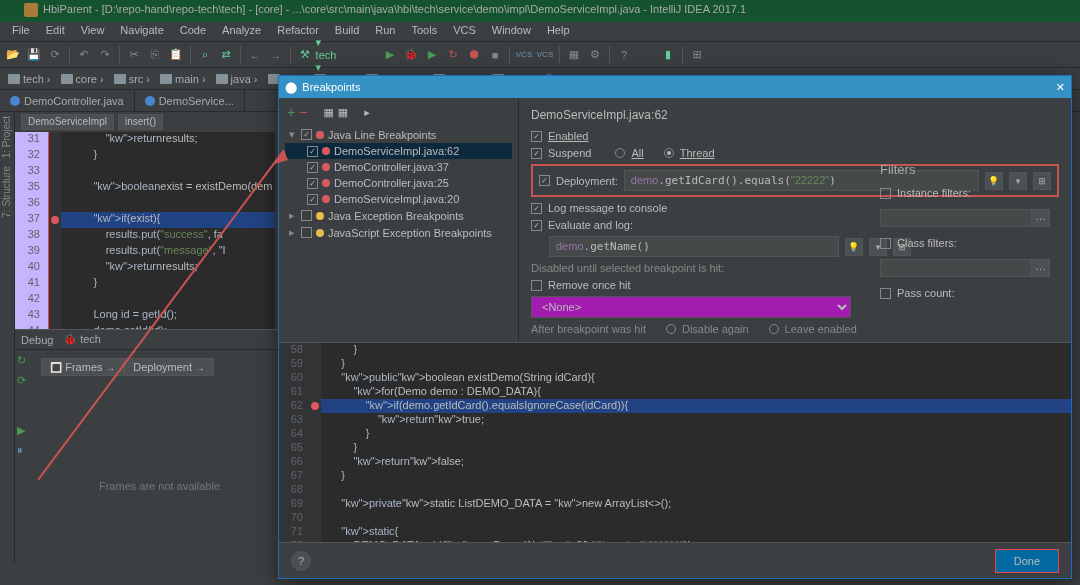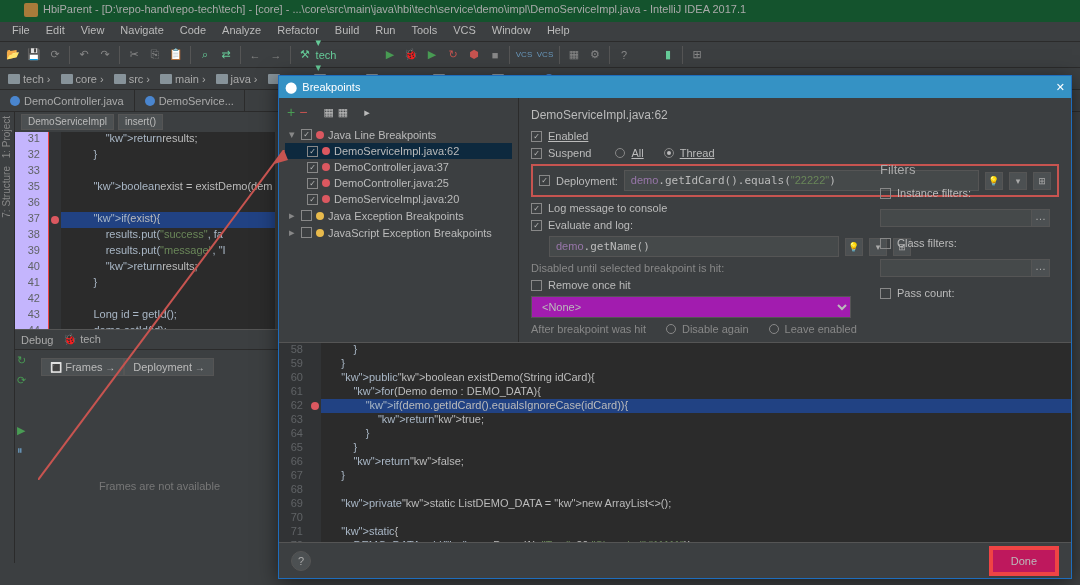--- a/index.html
+++ b/index.html
@@ -72,21 +72,21 @@
 .radio{width:10px;height:10px;border:1px solid #888;border-radius:50%;display:inline-block}
 .radio.on::after{content:'';display:block;width:4px;height:4px;background:#bbb;border-radius:50%;margin:2px}
 .preview{position:absolute;bottom:36px;left:0;right:0;height:200px;background:#2b2b2b;border-top:1px solid #555}
 .prev-code{font-family:'Consolas',monospace;font-size:11px}
 .pline{display:flex;height:14px}
 .pgut{width:30px;text-align:right;padding-right:6px;color:#606366;background:#313335;flex-shrink:0}
 .pgut-bp{width:12px;background:#313335;display:flex;align-items:center;justify-content:center;flex-shrink:0}
 .ptext{padding-left:8px;white-space:pre;color:#a9b7c6}
 .dlg-footer{position:absolute;bottom:0;left:0;right:0;height:36px;background:#3c3f41;display:flex;align-items:center;justify-content:space-between;padding:0 12px;border-top:1px solid #555}
 .help-btn{width:20px;height:20px;background:#4c5052;border:1px solid #555;border-radius:50%;color:#aaa;display:flex;align-items:center;justify-content:center}
-.done-btn{background:#be185d;border:4px solid #ef4444;padding:5px 18px;color:#bbb;font-size:11px}
+.done-btn{background:#0369a1;border:1px solid #ef4444;padding:5px 18px;color:#bbb;font-size:11px}
 .arrow-annot{position:absolute;top:150px;left:38px;width:250px;height:330px;pointer-events:none;z-index:100}
 </style>
 </head>
 <body>
 
 <div class="title-bar">
   <span class="icon"></span>
   <span>HbiParent - [D:\repo-hand\repo-tech\tech] - [core] - ...\core\src\main\java\hbi\tech\service\demo\impl\DemoServiceImpl.java - IntelliJ IDEA 2017.1</span>
 </div>
 

